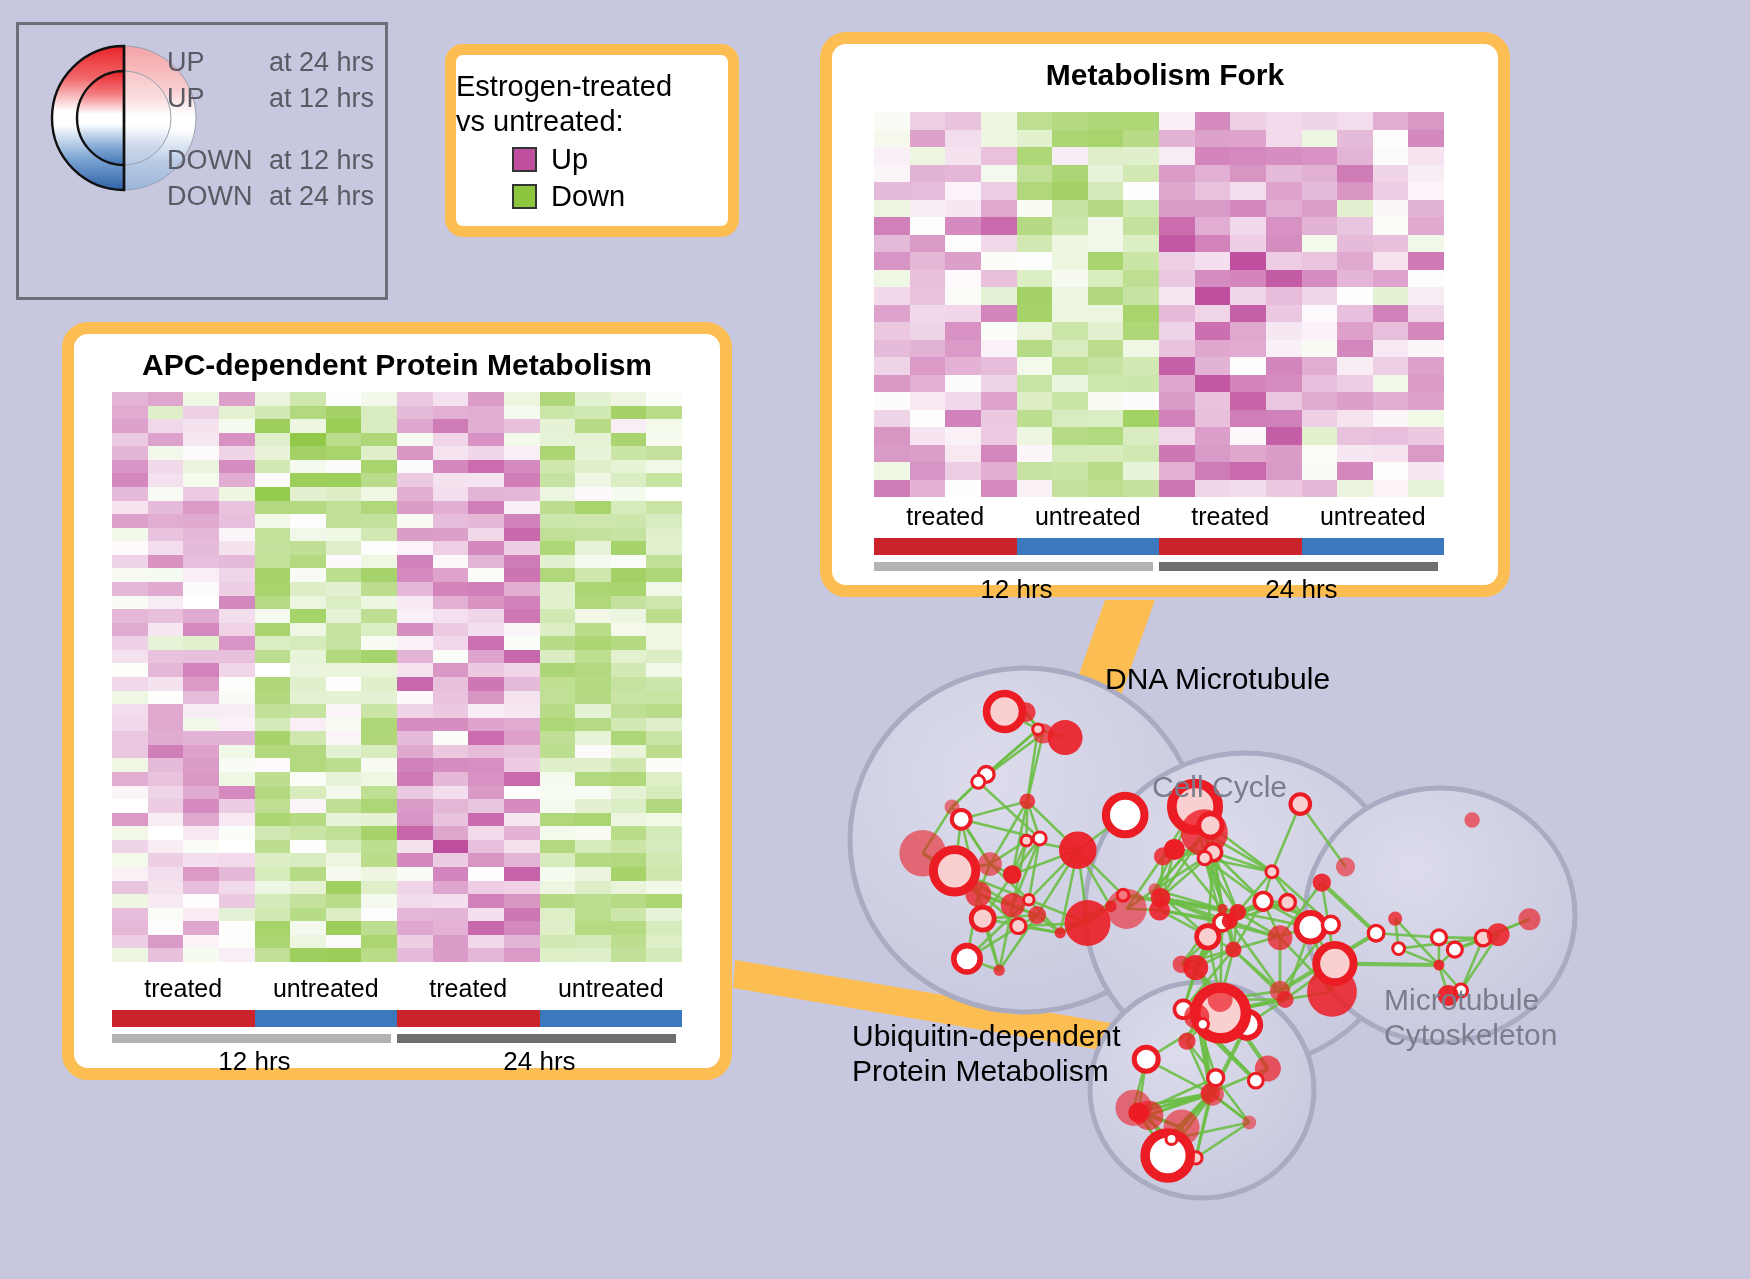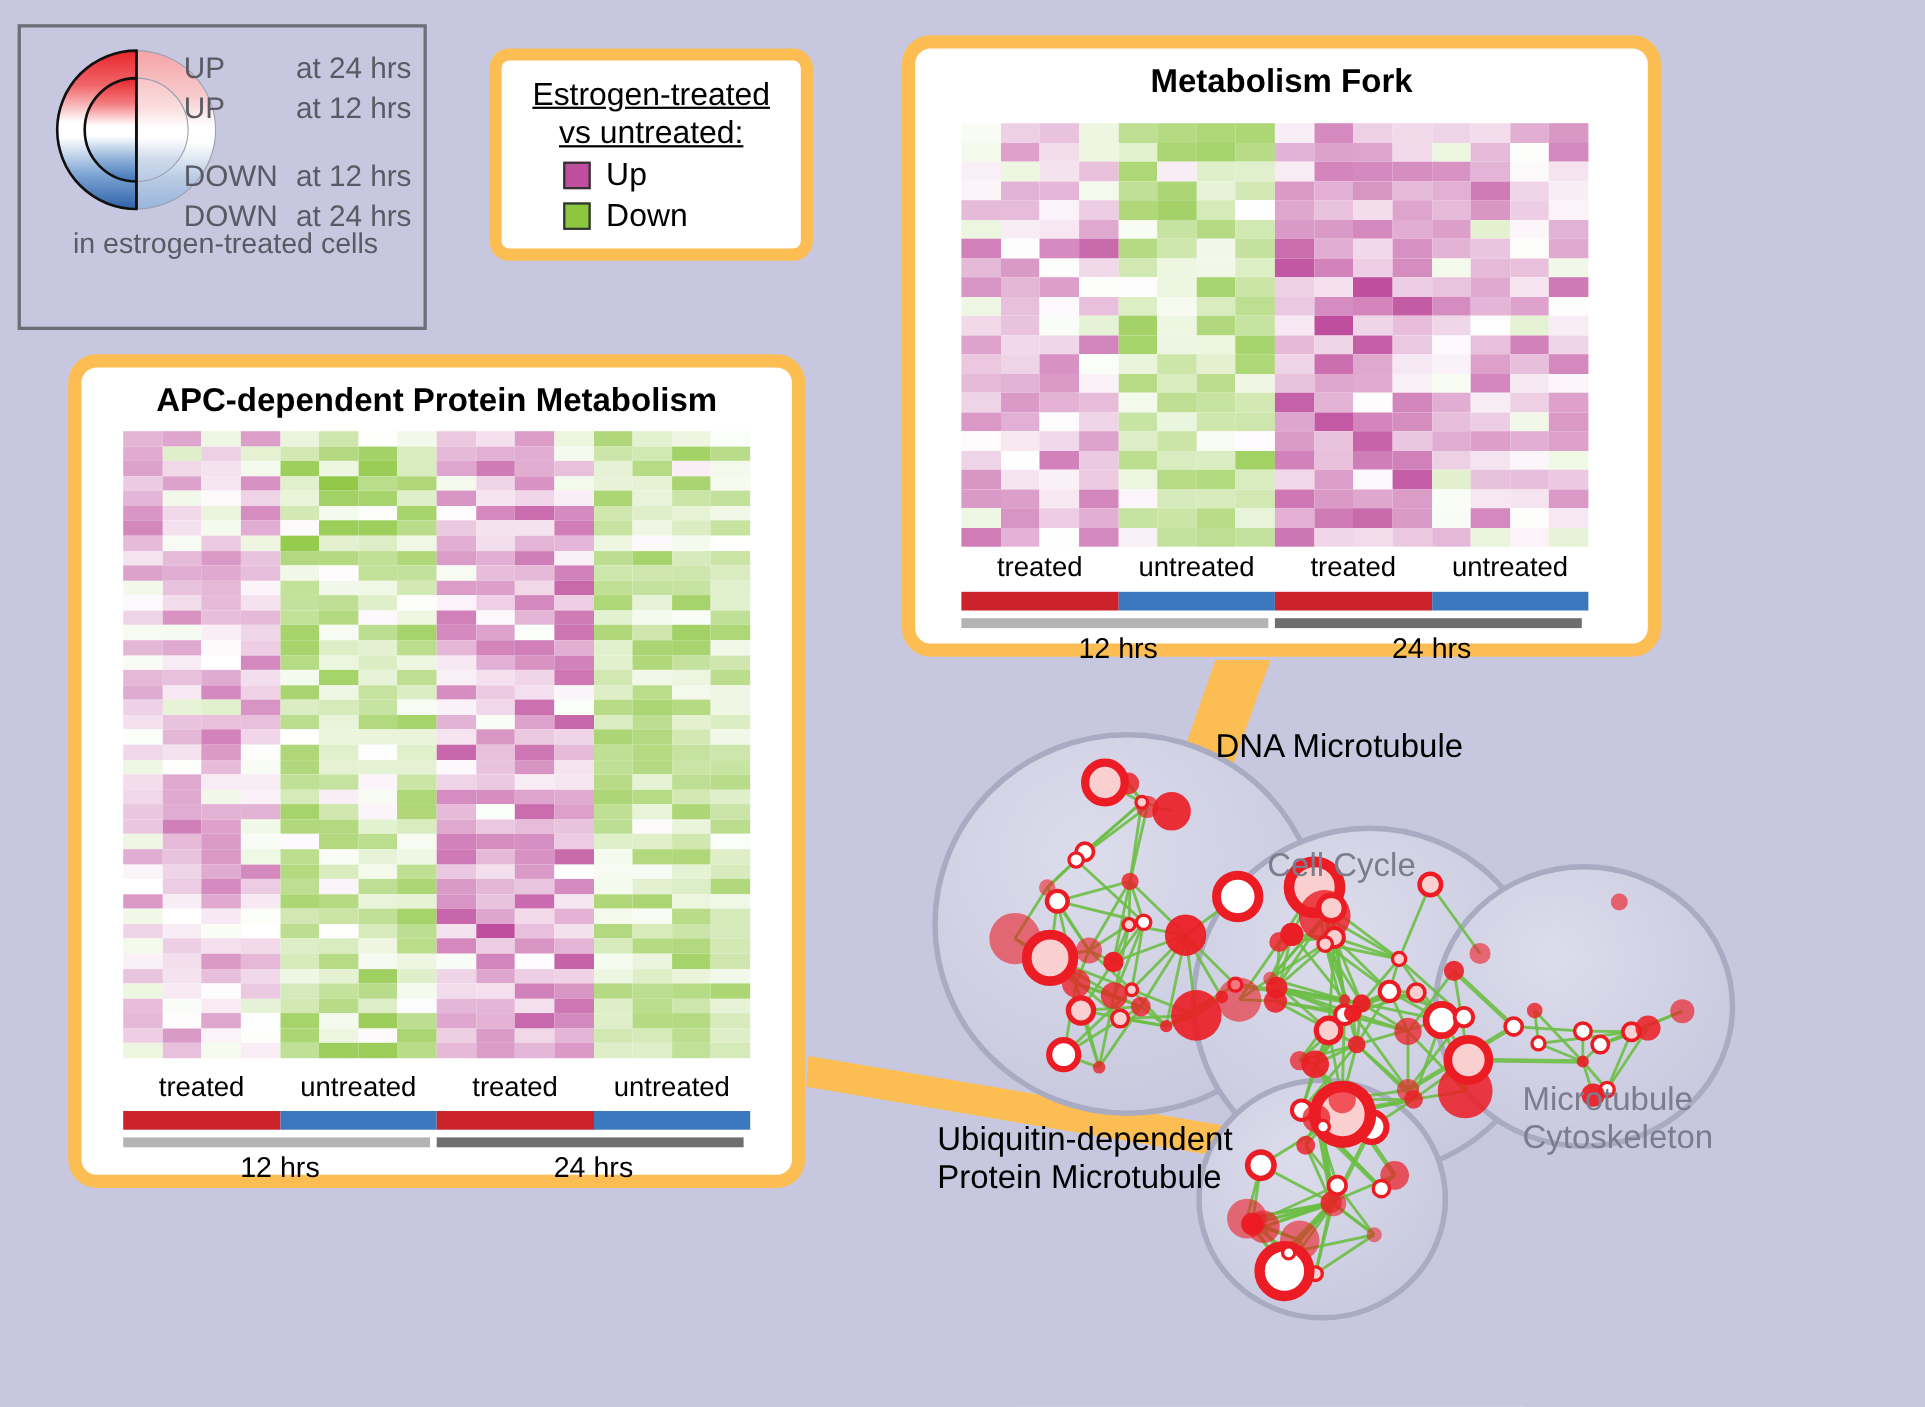--- a/index.html
+++ b/index.html
@@ -55,26 +55,25 @@
   
   #updown-card {
     position: absolute;
     left: 445px; top: 44px;
     width: 294px; height: 193px;
     background: #ffffff;
     border: 11px solid #fcbe53;
     border-radius: 18px;
   }
   #updown-card .hdr {
-    text-align: center;
+    text-align: left;
     font-size: 29px;
     color: #000;
     line-height: 1.2;
     padding-top: 14px;
-    text-decoration: underline;
   }
   .key-row {
     display: flex;
     align-items: center;
     gap: 14px;
     padding-left: 56px;
     margin-top: 4px;
     font-size: 29px;
   }
   .swatch {
@@ -193,21 +192,20 @@
       </div>
       <div class="lrow" style="top:98px;">
         <span class="dir" style="width:102px;">DOWN</span><span class="tm">at 12 hrs</span>
       </div>
       <div class="lrow" style="top:134px;">
         <span class="dir" style="width:102px;">DOWN</span><span class="tm">at 24 hrs</span>
       </div>
     </div>
 
     <div id="wheel-footer">
-      <div>in estrogen-treated cells</div>
     </div>
   </div>
 
   <div id="updown-card">
     <div class="hdr">
       <div>Estrogen-treated</div>
       <div>vs untreated:</div>
     </div>
     <div class="key-row">
       <span class="swatch" id="sw-up" style="background: rgb(191, 79, 158);"></span>
@@ -1892,16 +1890,16 @@
             <circle cx="412.8" cy="404.3" r="5.7" fill="#ffffff" stroke="#ec1c24" stroke-width="3.0"></circle>
           </g>
         </g>
     </svg>
 
     <div class="netlabel" style="left:315px; top:42px; color:#000;">DNA Microtubule</div>
     <div class="netlabel" style="left:362px; top:150px; color:#7b7c8c;">Cell Cycle</div>
     <div class="netlabel" style="left:594px; top:362px; color:#7b7c8c; text-align:left; line-height:1.18;">Microtubule
 Cytoskeleton</div>
     <div class="netlabel" style="left:62px; top:398px; color:#000; line-height:1.18;">Ubiquitin-dependent
-Protein Microtubule</div>
+Protein Metabolism</div>
   </div>
 
 </div>
 
 </body></html>

